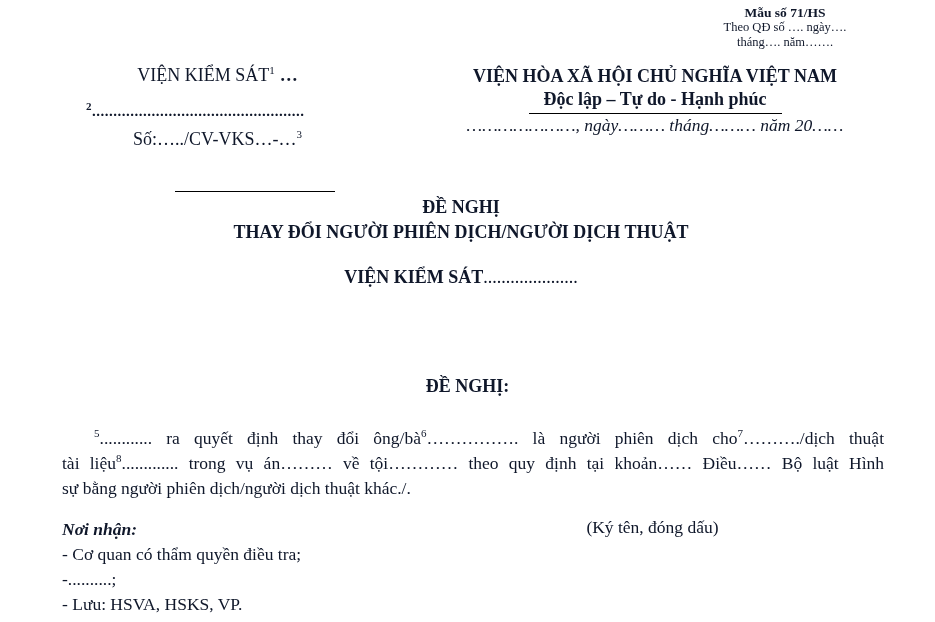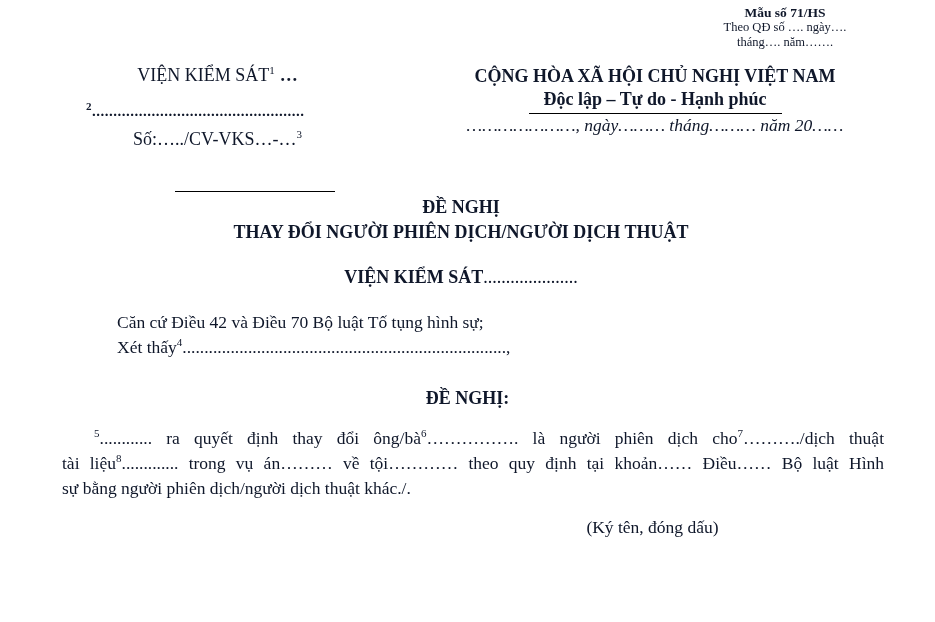--- a/index.html
+++ b/index.html
@@ -38,21 +38,21 @@
 
   
   .doc-title{left:0;top:195px;width:922px;text-align:center;}
   .dt1{font-weight:bold;font-size:18px;line-height:25px;}
   .dt2{font-weight:bold;font-size:18px;line-height:25px;}
   .dt-issuer{margin-top:20px;font-weight:bold;font-size:18px;line-height:24px;}
   .dt-issuer .dots{font-weight:normal;}
 
   
   .grounds{left:117px;top:310px;width:780px;line-height:25px;}
-  .request-heading{left:0;top:376px;width:935px;text-align:center;font-weight:bold;font-size:18px;margin-top:12px;}
+  .request-heading{left:0;top:376px;width:935px;text-align:center;font-weight:bold;font-size:18px;}
   .main-para{left:62px;top:426px;width:822px;line-height:25px;}
   .para-line-just{text-align:justify;text-align-last:justify;}
   .indent{display:inline-block;width:32px;}
 
   
   .recipients{left:62px;top:517px;width:420px;line-height:25px;}
   .recipients .label{font-weight:bold;font-style:italic;}
   .signer{left:535px;top:515px;width:235px;text-align:center;line-height:25px;}
   .signer .title{font-weight:bold;}
 </style>
@@ -68,43 +68,45 @@
   </div>
 
   <div class="abs header-left">
     <div class="hl-row1"><span>VIỆN KIỂM SÁT</span><sup>1</sup><span class="trail-dots">…</span></div>
     <div class="hl-dots"><sup class="bold">2</sup><span>..................................................</span></div>
     <div class="hl-underline"></div>
     <div class="hl-row3"><span>Số:…../CV-VKS…-…</span><sup>3</sup></div>
   </div>
 
   <div class="abs header-right">
-    <div class="hr-row1">CỘNG HÒA XÃ HỘI CHỦ NGHỊ VIỆT NAM</div>
+    <div class="hr-row1">VIỆN HÒA XÃ HỘI CHỦ NGHĨA VIỆT NAM</div>
     <div class="hr-row2">Độc lập – Tự do - Hạnh phúc</div>
     <div class="hr-underline"></div>
     <div class="hr-date">…………………, ngày……… tháng……… năm 20……</div>
   </div>
 
   <div class="abs doc-title">
     <div class="dt1">ĐỀ NGHỊ</div>
     <div class="dt2">THAY ĐỔI NGƯỜI PHIÊN DỊCH/NGƯỜI DỊCH THUẬT</div>
     <div class="dt-issuer"><span>VIỆN KIỂM SÁT</span><span class="dots">.....................</span></div>
   </div>
 
-  <div class="abs grounds">
-    <div>Căn cứ Điều 42 và Điều 70 Bộ luật Tố tụng hình sự;</div>
-    <div><span>Xét thấy</span><sup>4</sup><span>..........................................................................,</span></div>
-  </div>
 
   <div class="abs request-heading">ĐỀ NGHỊ:</div>
 
   <div class="abs main-para">
     <div class="para-line-just"><span class="indent"></span><sup>5</sup><span>............ ra quyết định thay đổi ông/bà</span><sup>6</sup><span>……………. là người phiên dịch cho</span><sup>7</sup><span>………./dịch thuật</span></div>
     <div class="para-line-just"><span>tài liệu</span><sup>8</sup><span>............. trong vụ án……… về tội………… theo quy định tại khoản…… Điều…… Bộ luật Hình</span></div>
     <div>sự bằng người phiên dịch/người dịch thuật khác./.</div>
   </div>
 
+  <div class="abs recipients">
+    <div class="label">Nơi nhận:</div>
+    <div>- Cơ quan có thẩm quyền điều tra;</div>
+    <div>-..........;</div>
+    <div>- Lưu: HSVA, HSKS, VP.</div>
+  </div>
 
   <div class="abs signer">
     <div>(Ký tên, đóng dấu)</div>
   </div>
 
 </div>
 
 </body></html>

